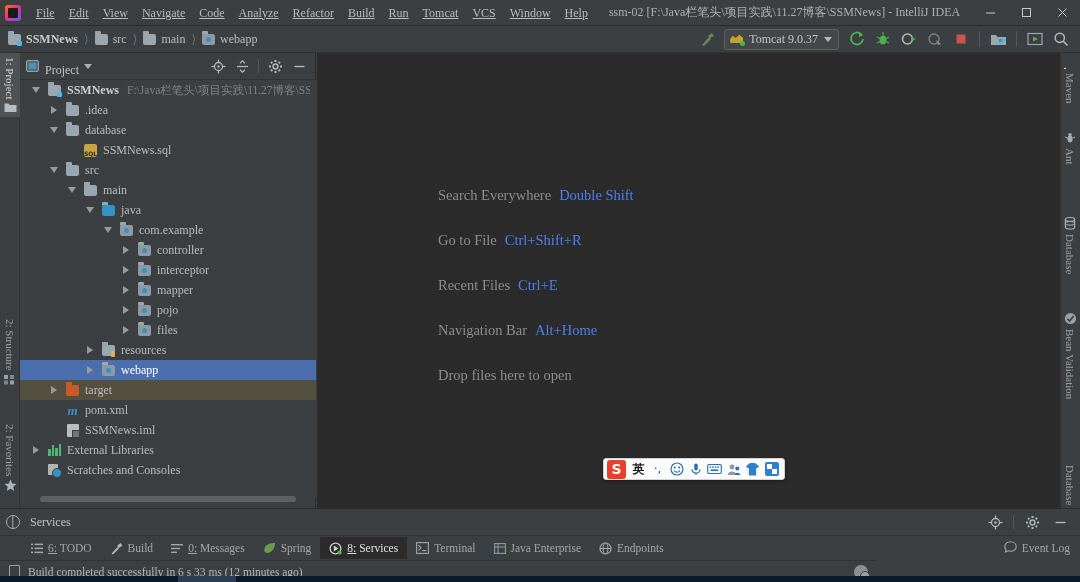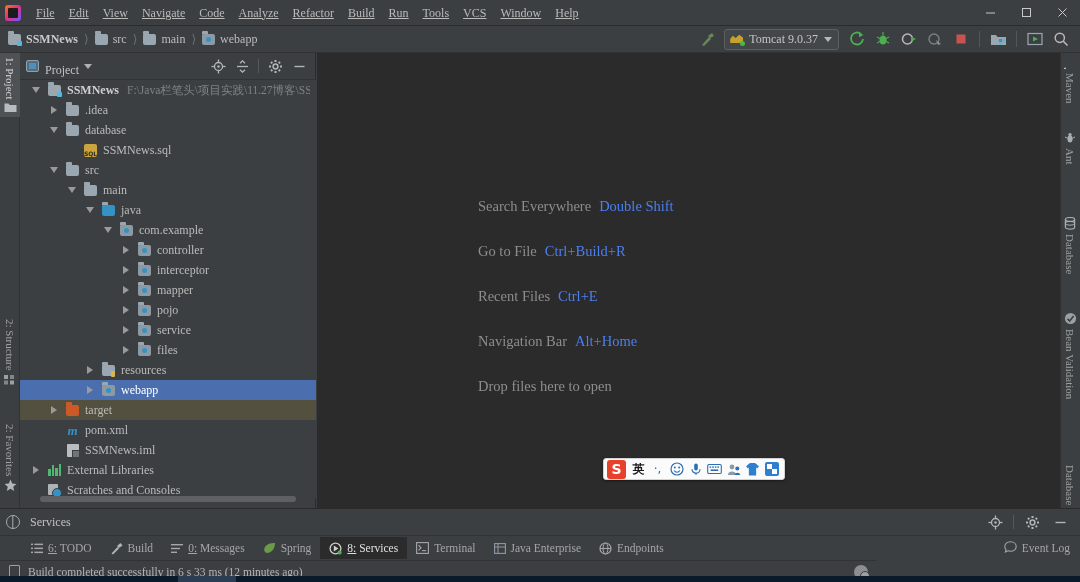--- a/index.html
+++ b/index.html
@@ -214,21 +214,21 @@
   .hscroll {
     position: absolute; left: 20px; bottom: 6px; width: 256px; height: 6px;
     background: #5d6164; border-radius: 3px;
   }
 
   
   .editor {
     position: absolute; left: 317px; top: 53px; width: 743px; height: 455px;
     background: #2b2b2b; overflow: hidden;
   }
-  .hints { position: absolute; left: 121px; top: 145px; margin-left: 40px; }
+  .hints { position: absolute; left: 121px; top: 134px; }
   .hint {
     font-size: 14.5px; color: #8d8d8d; margin-bottom: 28px; white-space: nowrap;
     font-family: "Liberation Serif", serif;
   }
   .hint .key { color: #4c7ff0; margin-left: 8px; }
 
   
   .ime {
     position: absolute; left: 603px; top: 458px; height: 22px;
     background: #fbfbfb; border: 1px solid #d3d3d3; border-radius: 3px;
@@ -319,25 +319,26 @@
     <div class="menu">
       <div class="menu-item"><u>File</u></div>
       <div class="menu-item"><u>Edit</u></div>
       <div class="menu-item"><u>View</u></div>
       <div class="menu-item"><u>Navigate</u></div>
       <div class="menu-item"><u>Code</u></div>
       <div class="menu-item"><u>Analyze</u></div>
       <div class="menu-item"><u>Refactor</u></div>
       <div class="menu-item"><u>Build</u></div>
       <div class="menu-item"><u>Run</u></div>
-      <div class="menu-item"><u>Tools</u></div>
+      <div class="menu-item"><u>Tomcat</u></div>
       <div class="menu-item"><u>VCS</u></div>
       <div class="menu-item"><u>Window</u></div>
       <div class="menu-item"><u>Help</u></div>
     </div>
+    <div class="win-title">ssm-02 [F:\Java栏笔头\项目实践\11.27博客\SSMNews] - IntelliJ IDEA</div>
     <div class="win-btns">
       <div class="win-btn">
         <svg width="11" height="11" viewBox="0 0 11 11">
             <line x1="1" y1="6" x2="10" y2="6" stroke="#c8c8c8" stroke-width="1"></line>
           </svg>
       </div>
       <div class="win-btn">
         <svg width="11" height="11" viewBox="0 0 11 11">
             <rect x="1.5" y="1.5" width="8" height="8" fill="none" stroke="#c8c8c8" stroke-width="1"></rect>
           </svg>
@@ -690,30 +691,20 @@
           <span class="tlabel">pojo</span>
         </div>
         <div class="trow">
           <span style="width:96px;flex:0 0 auto"></span>
           <span class="tw">
             <span class="arrow-r"></span>
           </span>
           <span class="ticon">
             <span class="folder-ico web"></span>
           </span>
-          <span class="tlabel">service</span>
-        </div>
-        <div class="trow">
-          <span style="width:96px;flex:0 0 auto"></span>
-          <span class="tw">
-            <span class="arrow-r"></span>
-          </span>
-          <span class="ticon">
-            <span class="folder-ico web"></span>
-          </span>
           <span class="tlabel">files</span>
         </div>
         <div class="trow">
           <span style="width:60px;flex:0 0 auto"></span>
           <span class="tw">
             <span class="arrow-r"></span>
           </span>
           <span class="ticon">
             <span class="folder-ico yellowmark"></span>
           </span>
@@ -781,21 +772,21 @@
       </div>
     <div class="hscroll"></div>
   </div>
 
   <div class="editor">
     <div class="hints">
       <div class="hint">
         <span>Search Everywhere</span><span class="key">Double Shift</span>
       </div>
       <div class="hint">
-        <span>Go to File</span><span class="key">Ctrl+Build+R</span>
+        <span>Go to File</span><span class="key">Ctrl+Shift+R</span>
       </div>
       <div class="hint">
         <span>Recent Files</span><span class="key">Ctrl+E</span>
       </div>
       <div class="hint">
         <span>Navigation Bar</span><span class="key">Alt+Home</span>
       </div>
       <div class="hint">
         <span>Drop files here to open</span>
       </div>

